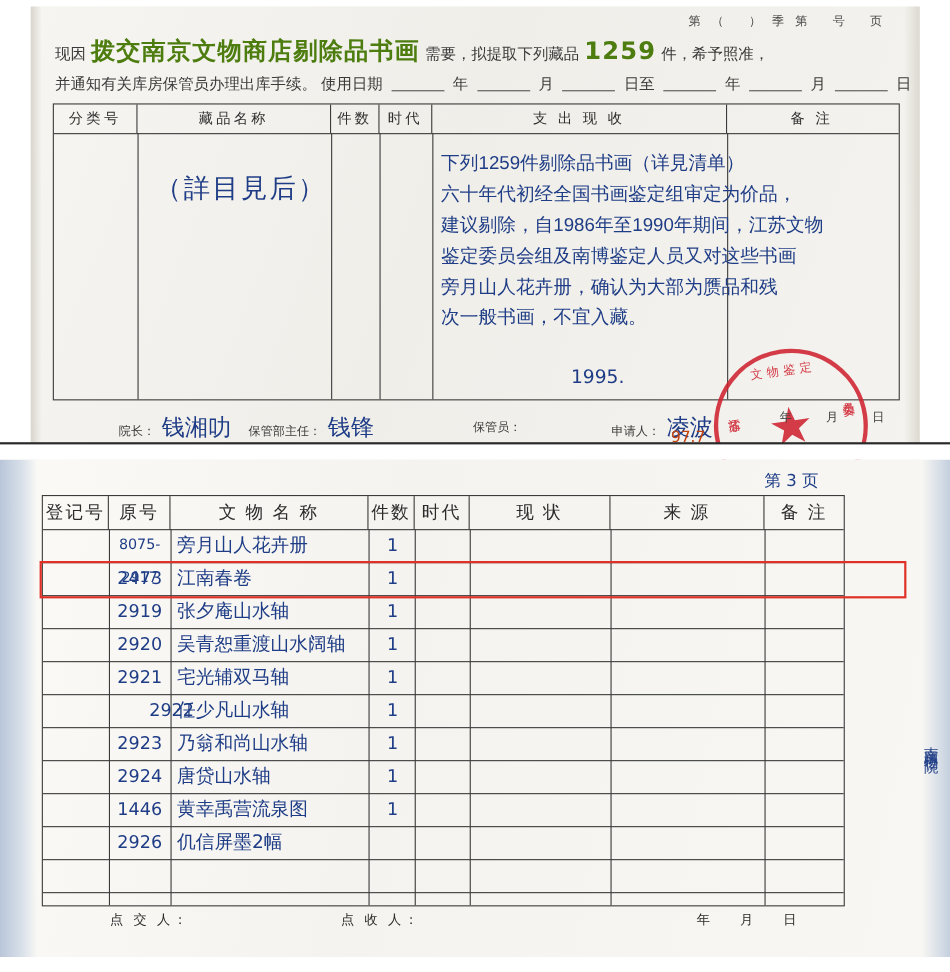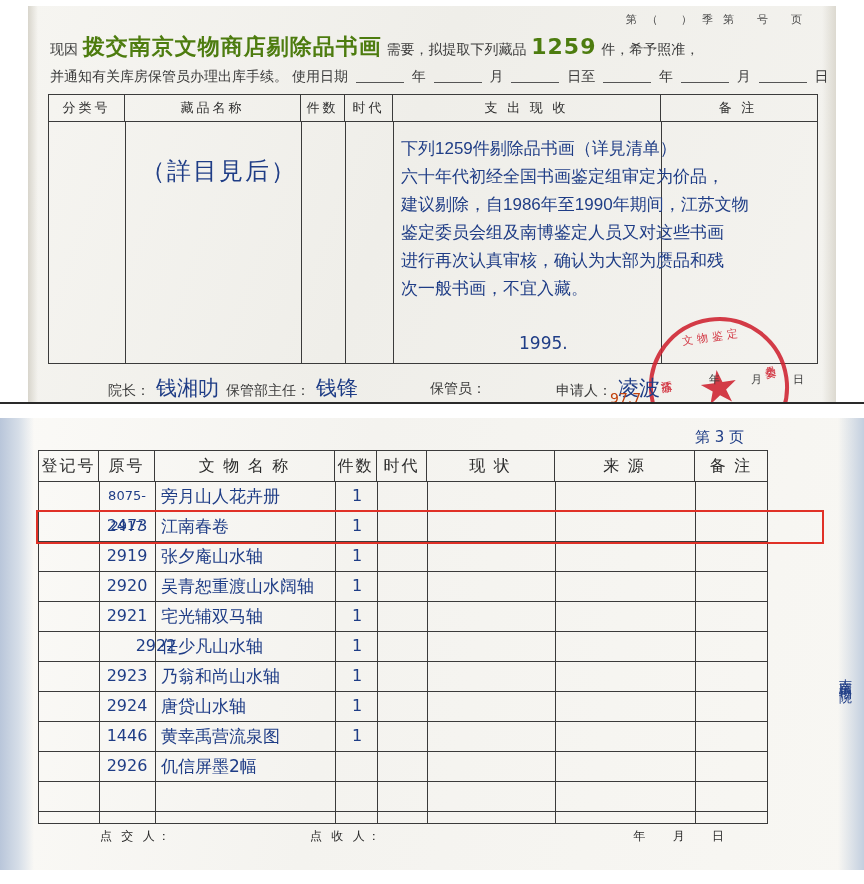--- a/index.html
+++ b/index.html
@@ -243,21 +243,21 @@
     top: 360px;
     right: 18px;
     height: 36px;
     font-size: 11px;
     color: #3a3a3a;
   }
   .sig-item {
     position: absolute;
     white-space: nowrap;
   }
-  .sig-item .lbl { font-size: 14px; color: #3a3a3a; }
+  .sig-item .lbl { font-size: 11px; color: #3a3a3a; }
   .sig-item .hw {
     color: #1f3d86;
     font-size: 21px;
     margin-left: 3px;
   }
   .sig-date {
     position: absolute;
     right: 0;
     top: 6px;
     font-size: 11px;
@@ -499,21 +499,21 @@
         <div class="vline v4"></div>
         <div class="vline v5"></div>
 
         <div class="desc-title hand">（詳目見后）</div>
 
         <div class="body-text">
           <div>下列1259件剔除品书画（详見清单）</div>
           <div>六十年代初经全国书画鉴定组审定为价品，</div>
           <div>建议剔除，自1986年至1990年期间，江苏文物</div>
           <div>鉴定委员会组及南博鉴定人员又对这些书画</div>
-          <div>进行再次认真审核，确认为大部为赝品和残</div>
+          <div>旁月山人花卉册，确认为大部为赝品和残</div>
           <div>次一般书画，不宜入藏。</div>
         </div>
 
         <div class="year-note hand">1995.</div>
 
         <div class="seal">
           <div class="txt-top">文物鉴定</div>
           <div class="txt-left">江苏省</div>
           <div class="txt-right">委员会</div>
           <div class="star">★</div>

